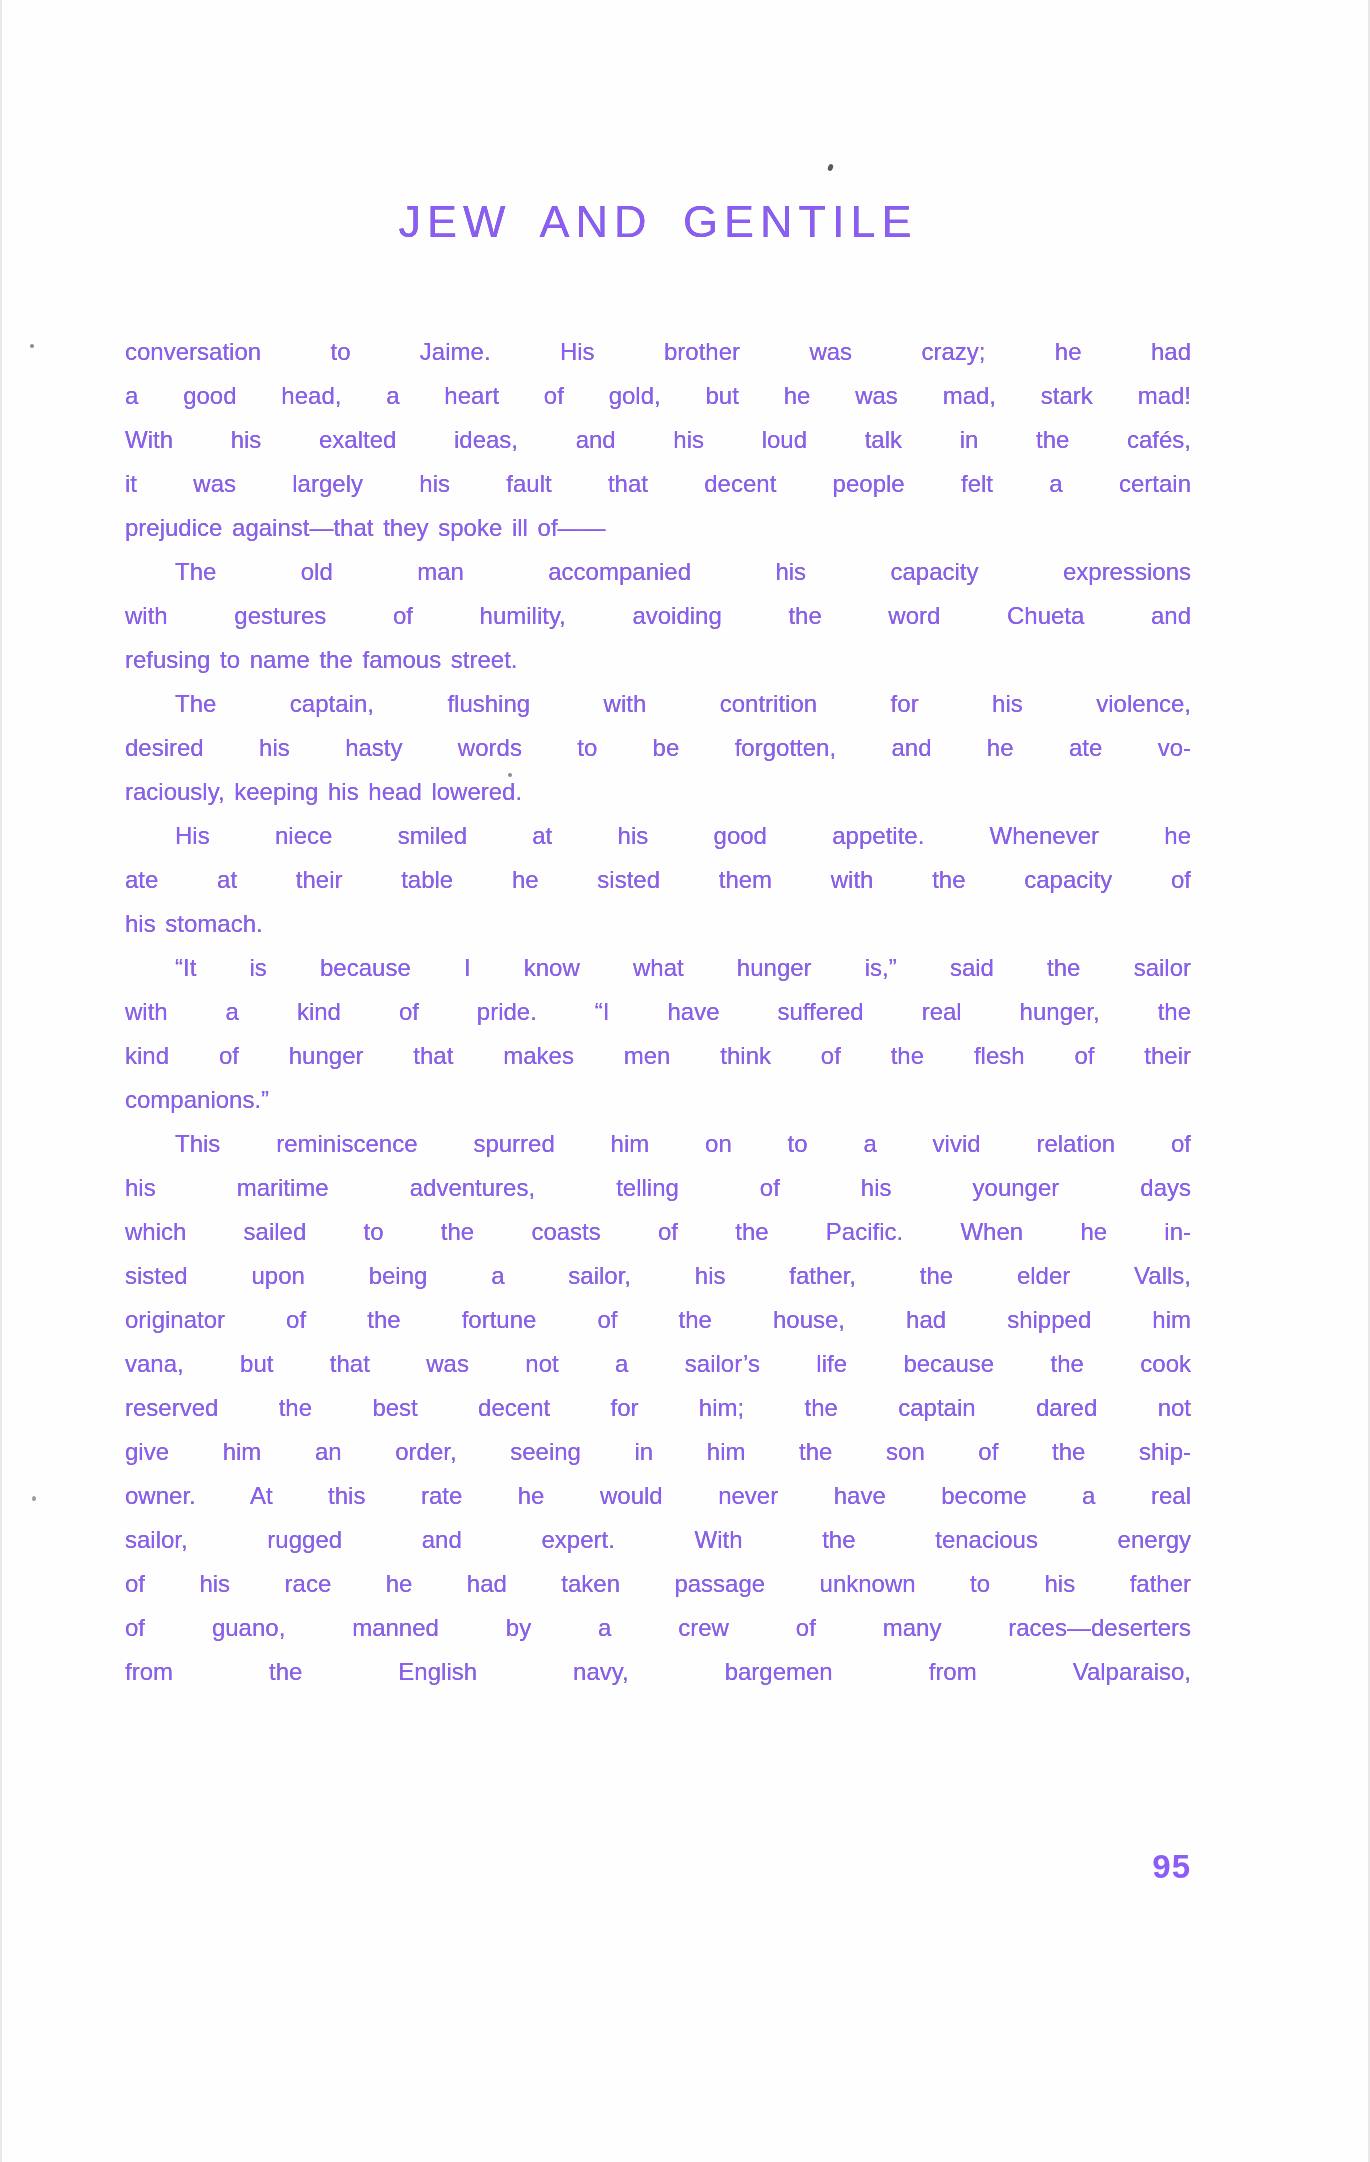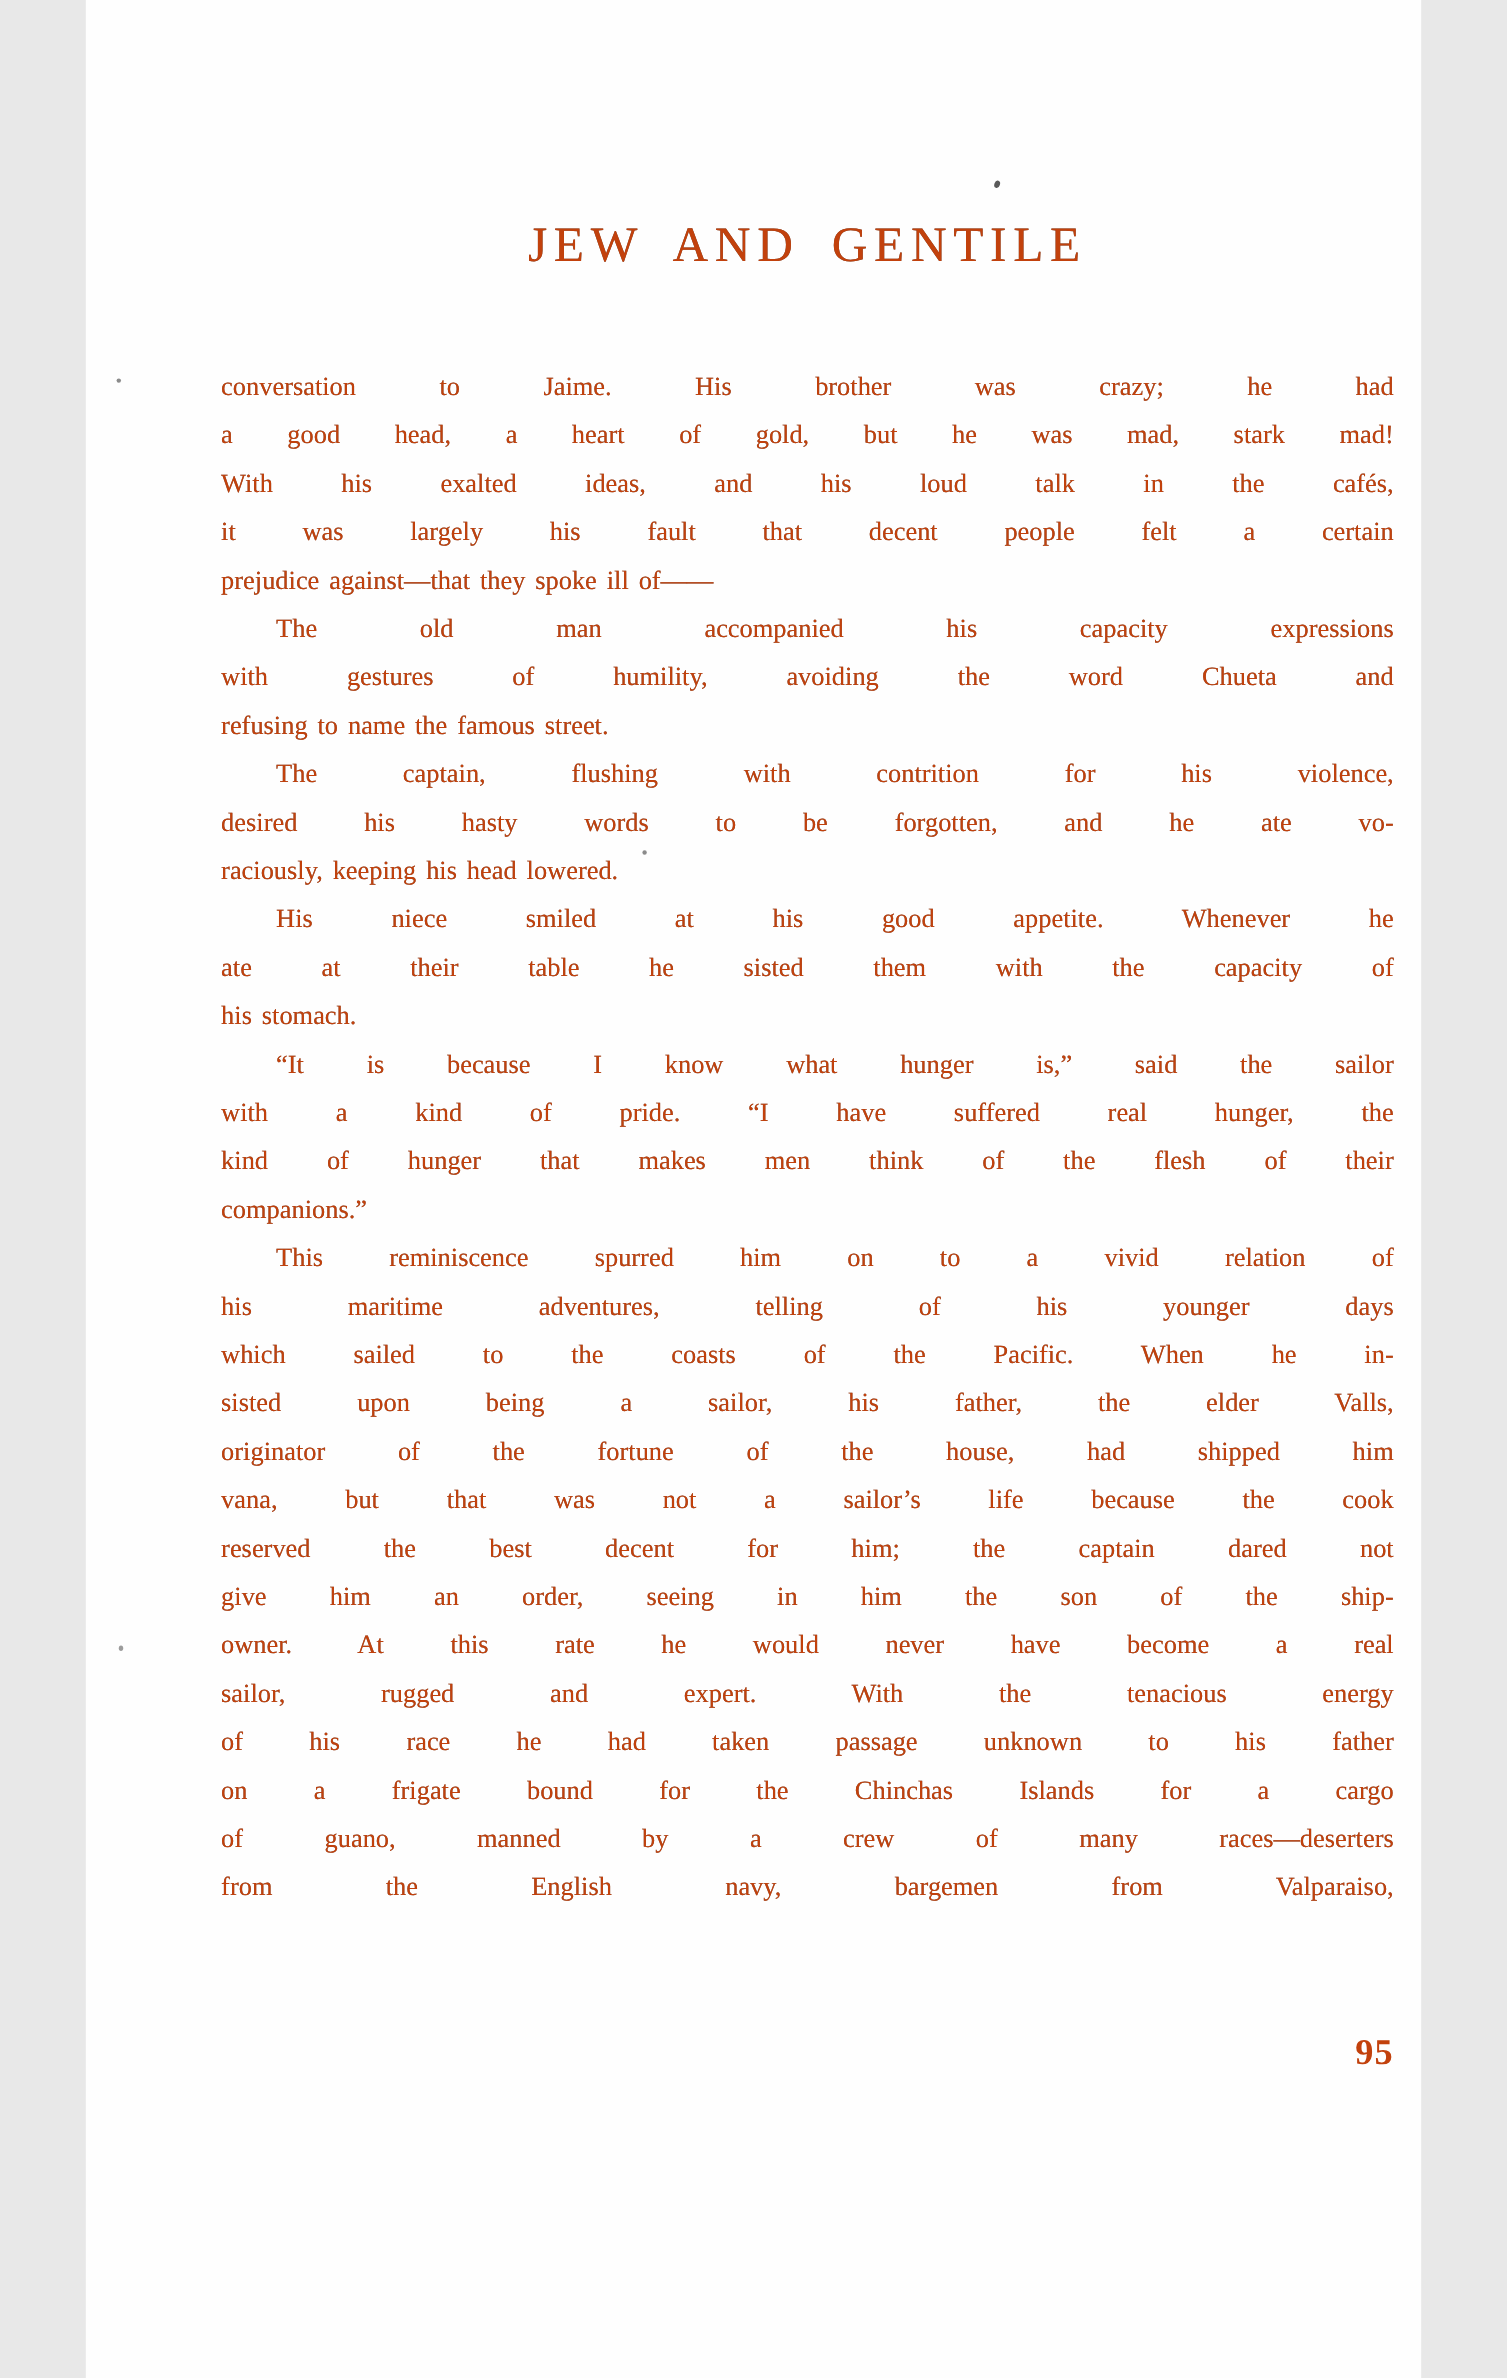--- a/index.html
+++ b/index.html
@@ -2,26 +2,26 @@
 <html><head>
 <meta charset="utf-8">
 <style>
   html, body {
     margin: 0;
     padding: 0;
     background: #e8e8e8;
   }
   .page {
     position: relative;
-    width: 1214px;
+    width: 1366px;
     height: 2162px;
     margin: 0 auto;
     background: #fefefe;
-    color: #c2410c;
-    font-family: Liberation Serif, serif;
+    color: #8b5cf6;
+    font-family: Liberation Sans, sans-serif;
     overflow: hidden;
   }
   .title {
     position: absolute;
     left: 123px;
     top: 196px;
     width: 1066px;
     text-align: center;
     font-size: 45px;
     letter-spacing: 6px;
@@ -104,19 +104,18 @@
       <div class="line">his maritime adventures, telling of his younger days</div>
       <div class="line">which sailed to the coasts of the Pacific.  When he in-</div>
       <div class="line">sisted upon being a sailor, his father, the elder Valls,</div>
       <div class="line">originator of the fortune of the house, had shipped him</div>
       <div class="line">vana, but that was not a sailor’s life because the cook</div>
       <div class="line">reserved the best decent for him; the captain dared not</div>
       <div class="line">give him an order, seeing in him the son of the ship-</div>
       <div class="line">owner.  At this rate he would never have become a real</div>
       <div class="line">sailor, rugged and expert.  With the tenacious energy</div>
       <div class="line">of his race he had taken passage unknown to his father</div>
-      <div class="line">on a frigate bound for the Chinchas Islands for a cargo</div>
       <div class="line">of guano, manned by a crew of many races—deserters</div>
       <div class="line">from the English navy, bargemen from Valparaiso,</div>
     </div>
 
   <div class="page-number">95</div>
 </div>
 
 </body></html>

